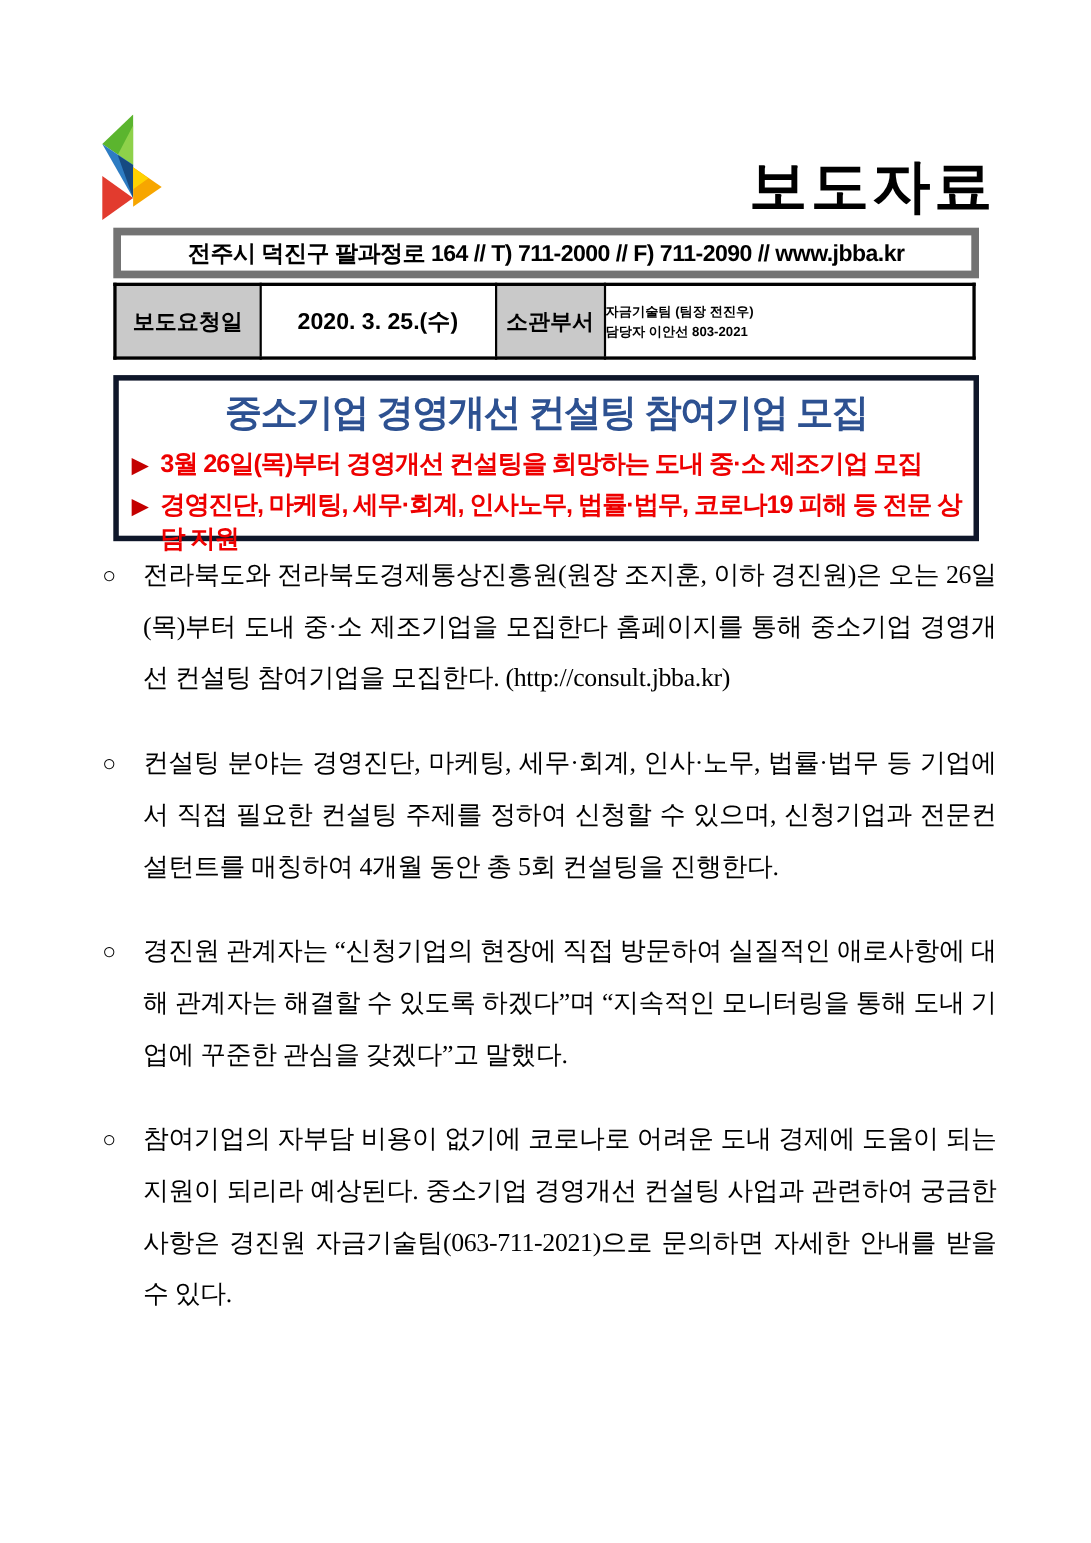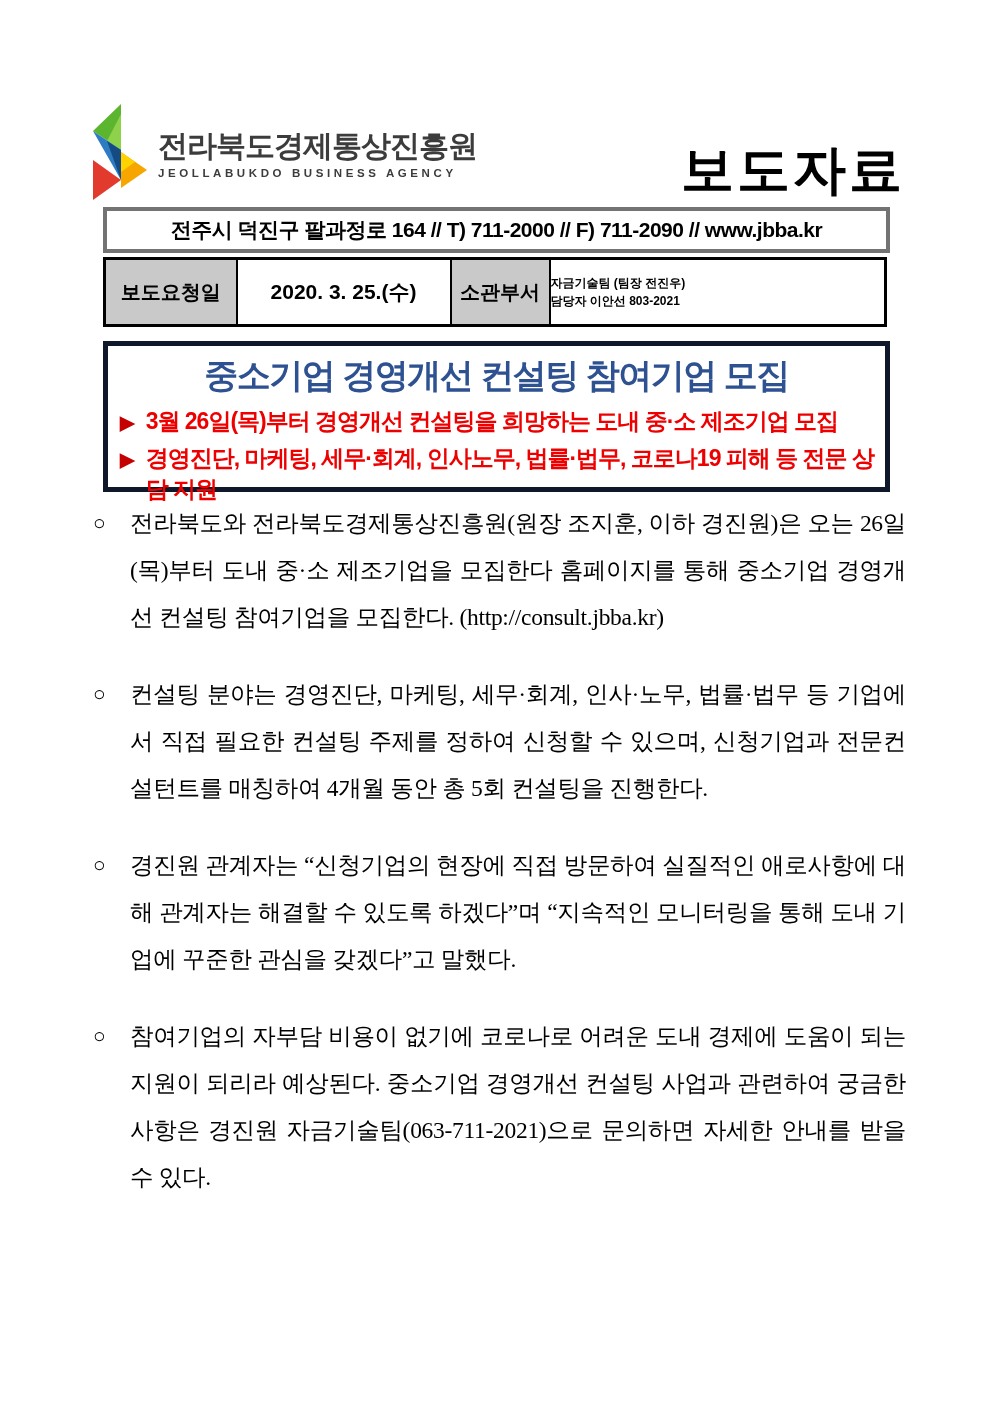--- a/index.html
+++ b/index.html
@@ -16,21 +16,21 @@
   }
   .logo { display:flex; align-items:center; gap:9px; height:100px; }
   .logo-mark { width:64px; height:100px; flex:0 0 64px; }
   .logo-title { font-size:30px; font-weight:bold; color:#3c3c3c; letter-spacing:-1px; line-height:1.15; }
   .logo-sub { font-size:11.5px; font-weight:bold; color:#3c3c3c; letter-spacing:3.6px; margin-top:3px; }
   .doc-type { font-size:53px; font-weight:800; letter-spacing:3px; line-height:1; color:#000; margin-bottom:8px;text-align:right; }
 
   
   .address-bar {
     position:absolute; left:103px; top:207px; width:787px; height:46px;
-    border:4px solid #737373; display:flex; align-items:center; justify-content:center;
+    border:7px solid #737373; display:flex; align-items:center; justify-content:center;
     font-size:21px; font-weight:bold; letter-spacing:-0.5px;
   }
 
   
   .info-table {
     position:absolute; left:103px; top:257px; width:671px; height:70px;
     border-collapse:collapse; table-layout:fixed; border:3px solid #000;
   }
   .info-table td { border:2px solid #000; vertical-align:middle; }
   .info-table td.th { background:#c9c9c9; text-align:center; font-weight:bold; font-size:20px; }
@@ -75,24 +75,20 @@
     <div class="logo">
       <svg class="logo-mark" viewBox="0 0 64 100" xmlns="http://www.w3.org/2000/svg">
         <polygon points="36,0 36,46 8,27" fill="#5bb52e"></polygon>
         <polygon points="36,10 36,46 22,37" fill="#8ed14a"></polygon>
         <polygon points="8,27 36,46 36,76" fill="#2d7cc3"></polygon>
         <polygon points="22,37 36,46 36,76" fill="#164a82"></polygon>
         <polygon points="36,48 62,66 36,84" fill="#f7a600"></polygon>
         <polygon points="36,48 50,58 36,68" fill="#ffd200"></polygon>
         <polygon points="8,56 36,76 8,96" fill="#e23b2e"></polygon>
       </svg>
-      <div>
-        <div class="logo-title">전라북도경제통상진흥원</div>
-        <div class="logo-sub">JEOLLABUKDO BUSINESS AGENCY</div>
-      </div>
     </div>
     <div class="doc-type">보도자료</div>
   </div>
 
   <div class="address-bar">
     <span>전주시 덕진구 팔과정로 164 // T) 711-2000 // F) 711-2090 //  www.jbba.kr</span>
   </div>
 
   <table class="info-table">
     <colgroup>

